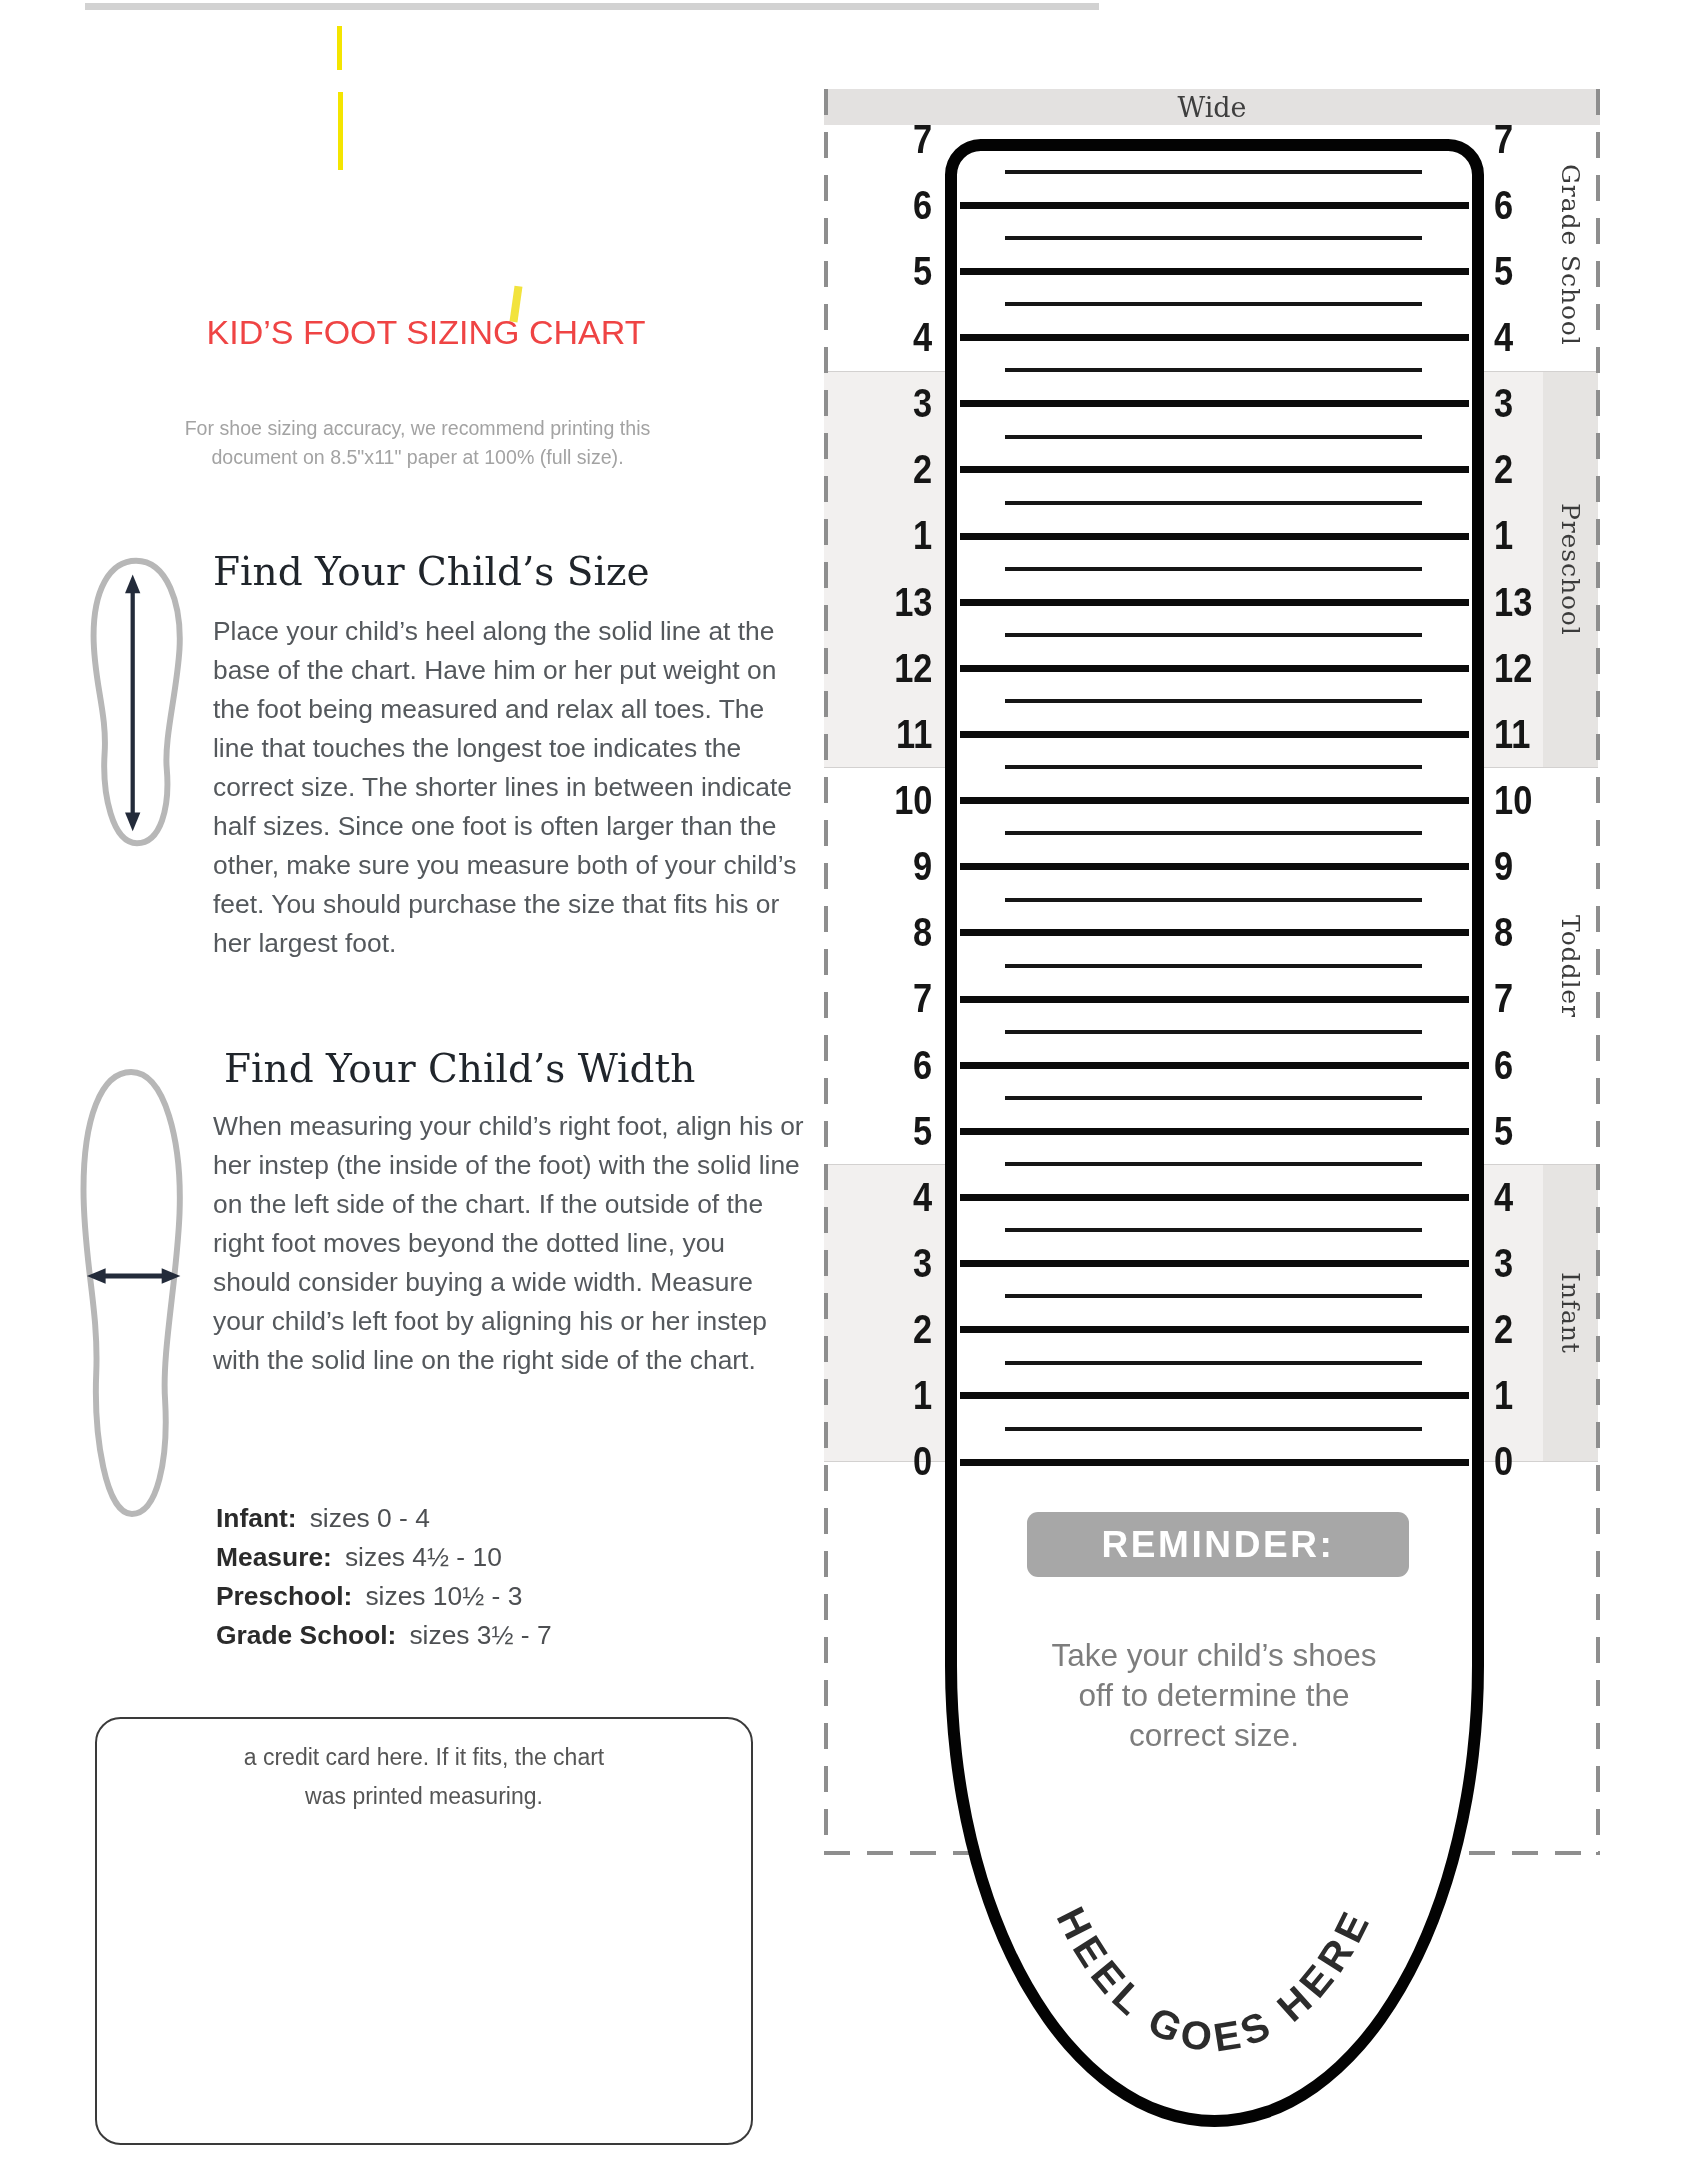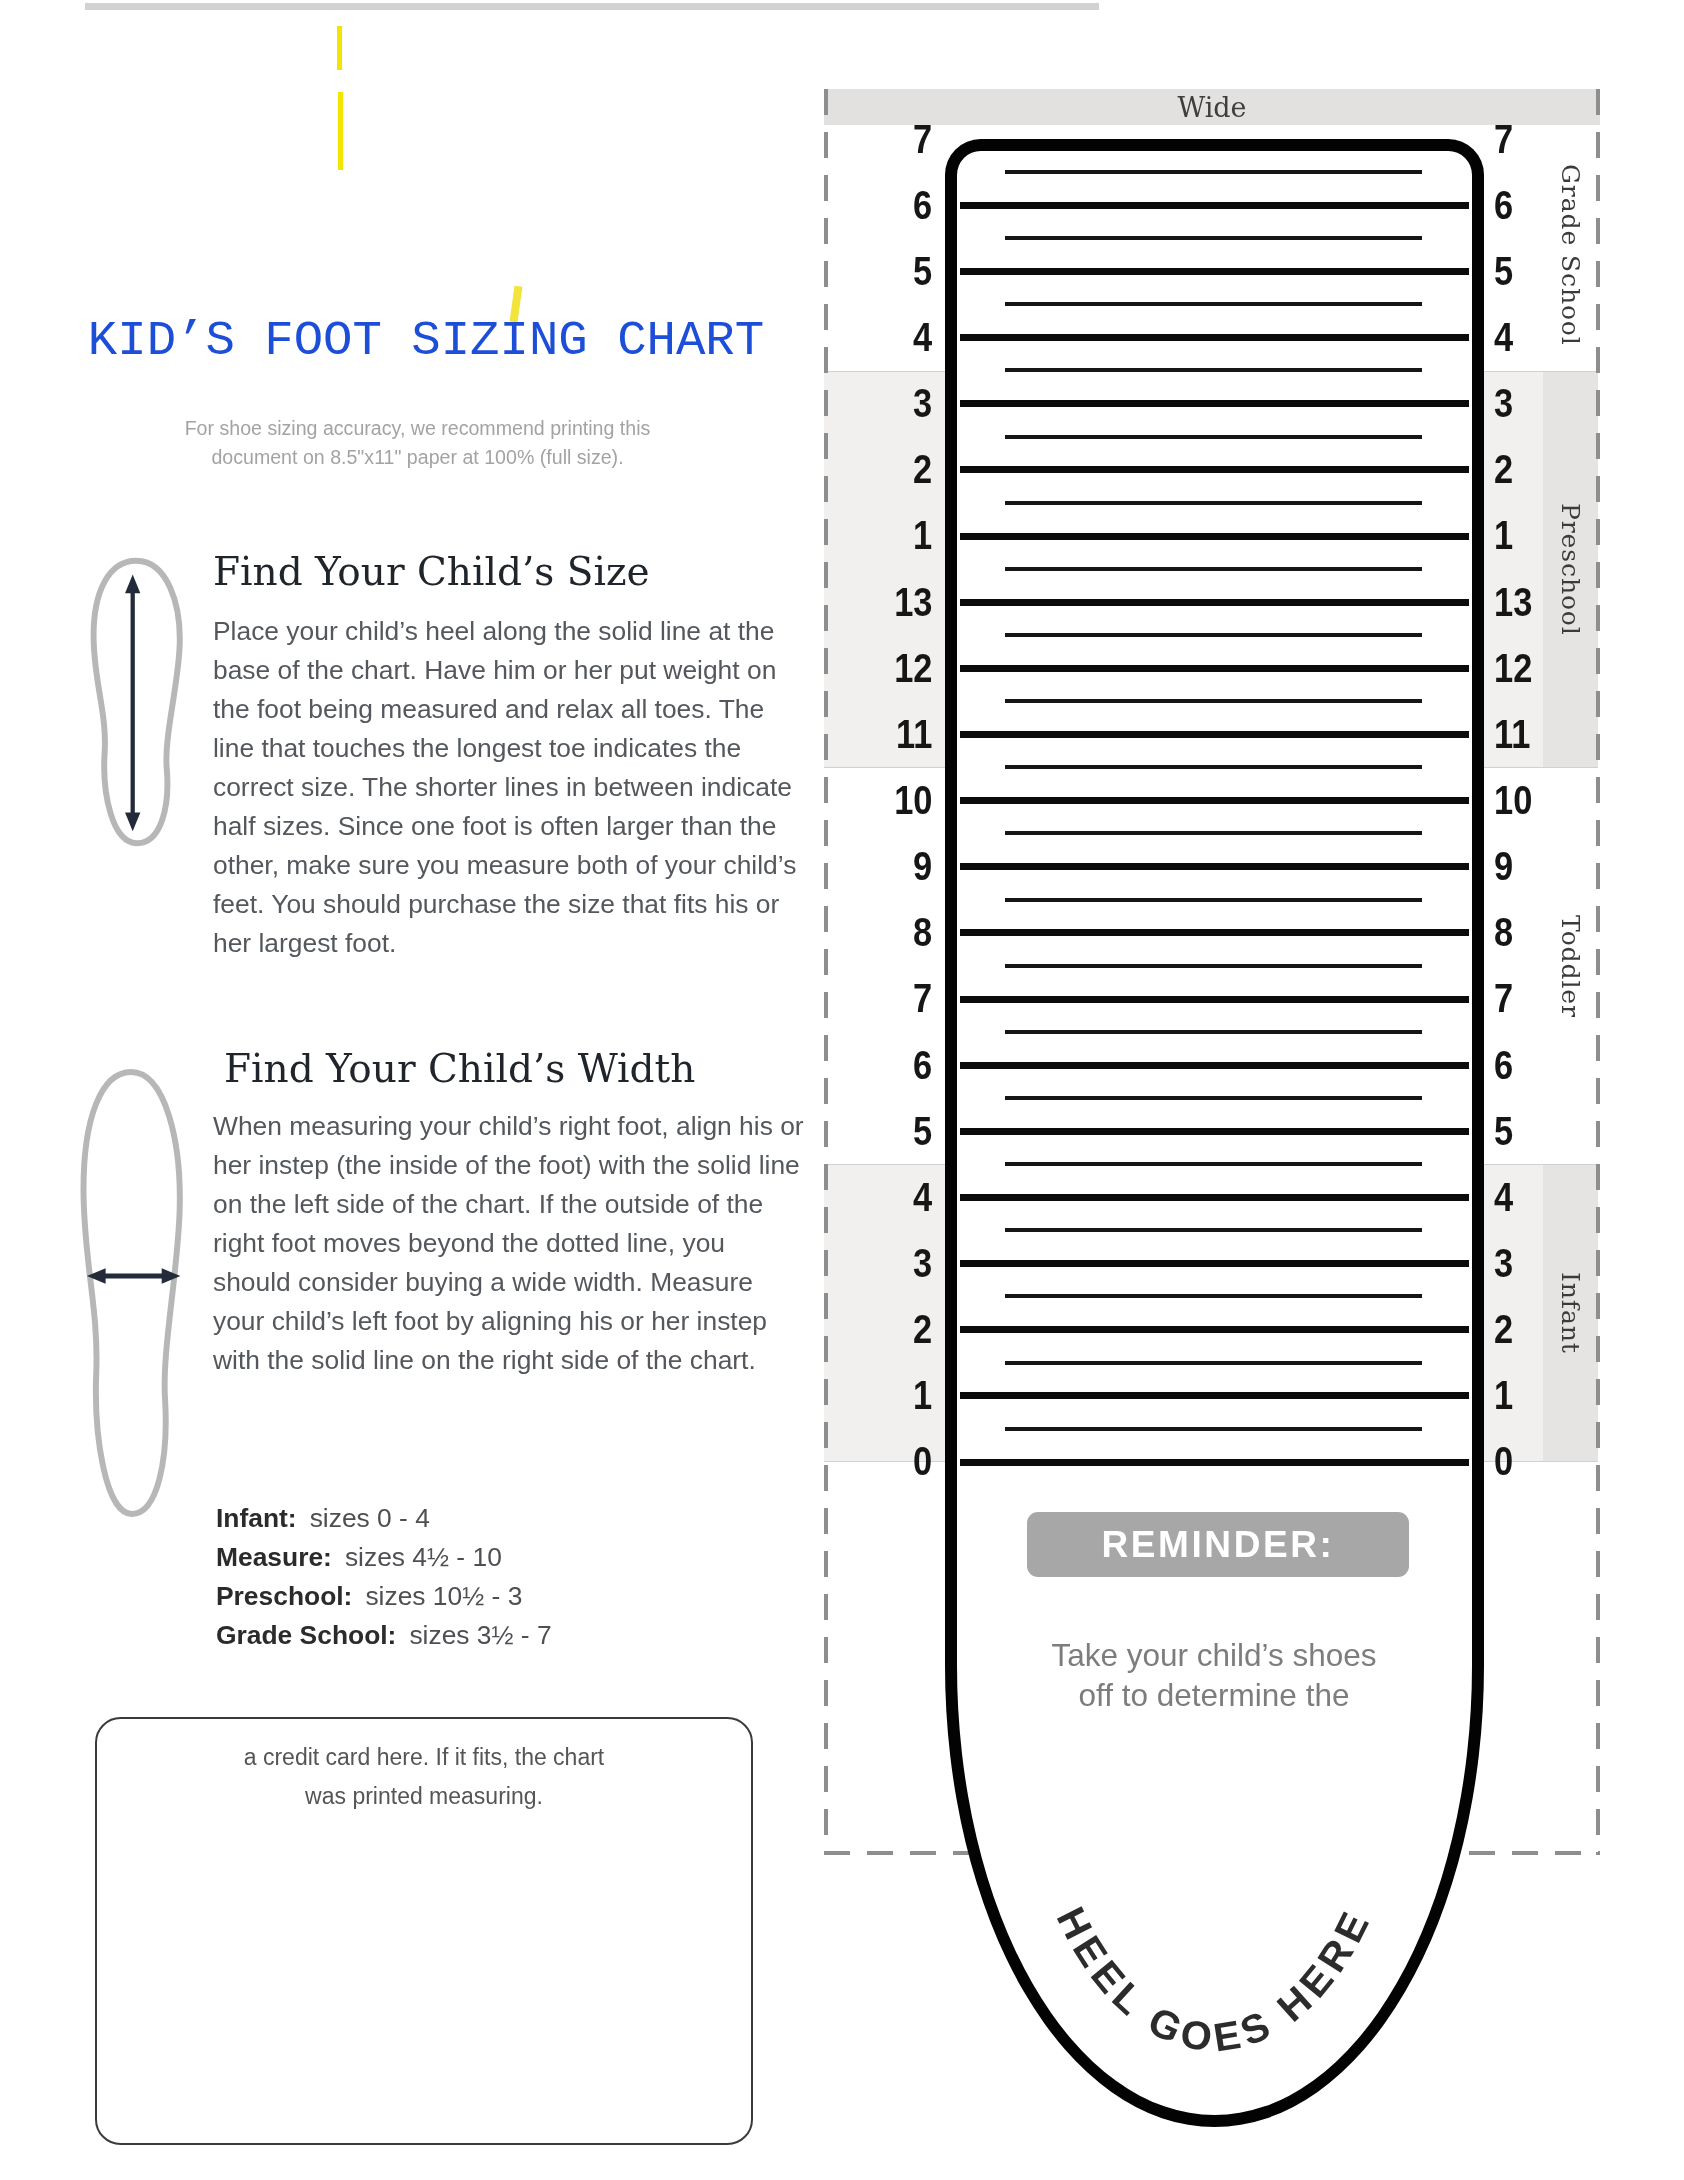--- a/index.html
+++ b/index.html
@@ -2,21 +2,21 @@
 <html style="font-size:13.6px"><head>
 <meta charset="utf-8">
 <style>
   html,body{margin:0;padding:0;}
   body{width:1685px;height:2181px;background:#ffffff;position:relative;overflow:hidden;
        font-family:"Liberation Sans",sans-serif;}
   .abs{position:absolute;}
 
   
   .page-title{left:17px;top:313px;width:818px;text-align:center;
-    font-family:Liberation Mono, monospace;font-size:49px;letter-spacing:0px;color:#1d4ed8;}
+    font-family:Liberation Sans, sans-serif;font-size:34px;letter-spacing:0px;color:#ef4444;}
   .page-subtitle{left:51px;top:414px;width:733px;text-align:center;
     font-size:19.6px;line-height:29px;color:#a3a3a3;}
   .section-heading{font-family:"DejaVu Serif",serif;font-size:39px;color:#20252b;}
   .heading-1{left:213px;top:549px;width:596px;}
   .heading-2{left:213px;top:1046px;width:596px;margin-left:11px;}
   .section-body{width:592px;font-size:26.4px;line-height:39px;color:#54585c;}
   .body-1{left:213px;top:612px;}
   .body-2{left:213px;top:1107px;}
   .size-ranges{left:216px;top:1499px;width:545px;font-size:26.4px;line-height:39px;}
   .size-row b{color:#2b2b2b;font-weight:bold;}
@@ -228,20 +228,21 @@
     <div class="line-half" style="top: 1210px;"></div>
     <div class="line-half" style="top: 1276px;"></div>
   </div>
 
 <div class="abs" id="reminder-badge">
   <span>REMINDER:</span>
 </div>
 <div class="abs" id="reminder-text">
   <span style="display:block">Take your child’s shoes</span>
   <span style="display:block">off to determine the</span>
+  <span style="display:block">correct size.</span>
 </div>
 
 <svg class="abs" id="heel-svg" viewBox="0 0 633 680">
   <defs>
     <path id="heelArc" d="M 83 128 A 233 400 0 0 0 549 128" fill="none"></path>
   </defs>
   <text text-anchor="middle">
     <textPath href="#heelArc" startOffset="50%">HEEL GOES HERE</textPath>
   </text>
 </svg>

